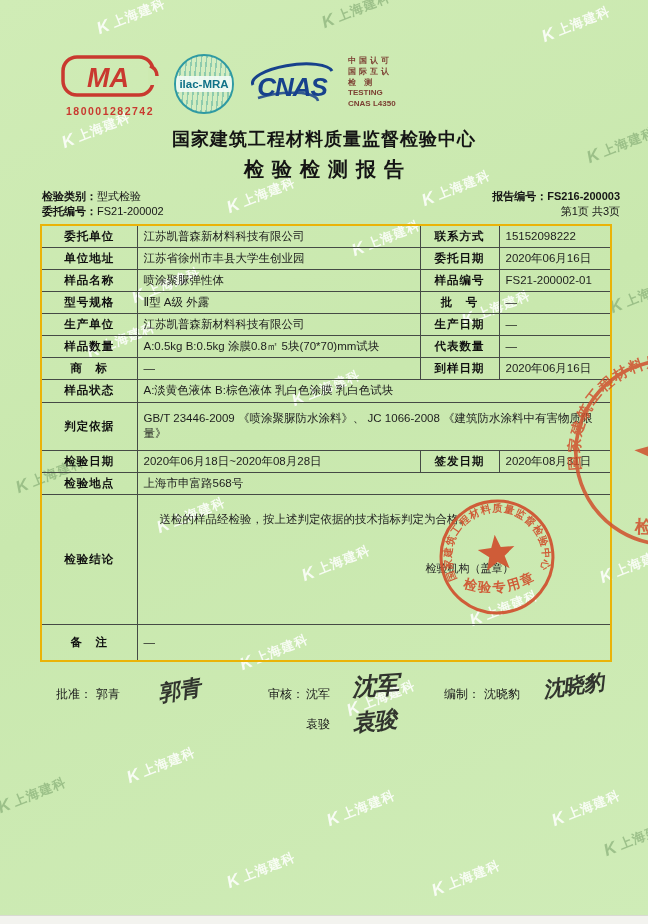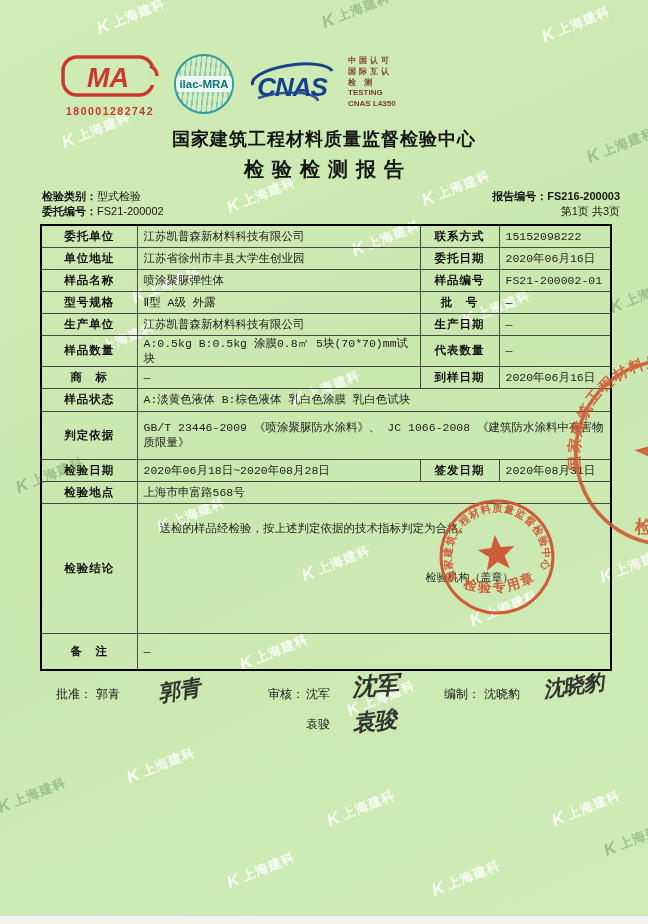--- a/index.html
+++ b/index.html
@@ -34,21 +34,21 @@
       font-size:18px;font-weight:bold;color:#141414;letter-spacing:1px;}
   .title-sub{position:absolute;top:156px;left:0;width:100%;text-align:center;
       font-size:20px;font-weight:bold;color:#141414;letter-spacing:8px;text-indent:8px;}
   .meta{position:absolute;top:189px;left:42px;right:28px;font-size:11px;color:#161616;}
   .meta-row{display:flex;justify-content:space-between;line-height:15px;}
   .meta b{font-weight:bold;}
   
   table.report{position:absolute;top:224px;left:40px;width:572px;border-collapse:collapse;
       table-layout:fixed;font-size:11.5px;color:#1d1d1d;}
   table.report td{border:1px solid #454a45;padding:0 6px;overflow:hidden;}
-  table.report{border:2px solid #000000;font-family:Liberation Mono, monospace;}
+  table.report{border:2px solid #eab308;}
   td.lbl{font-weight:bold;text-align:center;letter-spacing:1px;color:#101010;}
   td.val{text-align:left;padding-left:9px;}
   tr.r{height:22px;}
   tr.r-state{height:23px;}
   tr.r-basis{height:48px;}
   tr.r-date{height:22px;}
   tr.r-loc{height:22px;}
   tr.r-concl{height:130px;}
   tr.r-note{height:37px;}
   .concl-cell{position:relative;vertical-align:top;}

